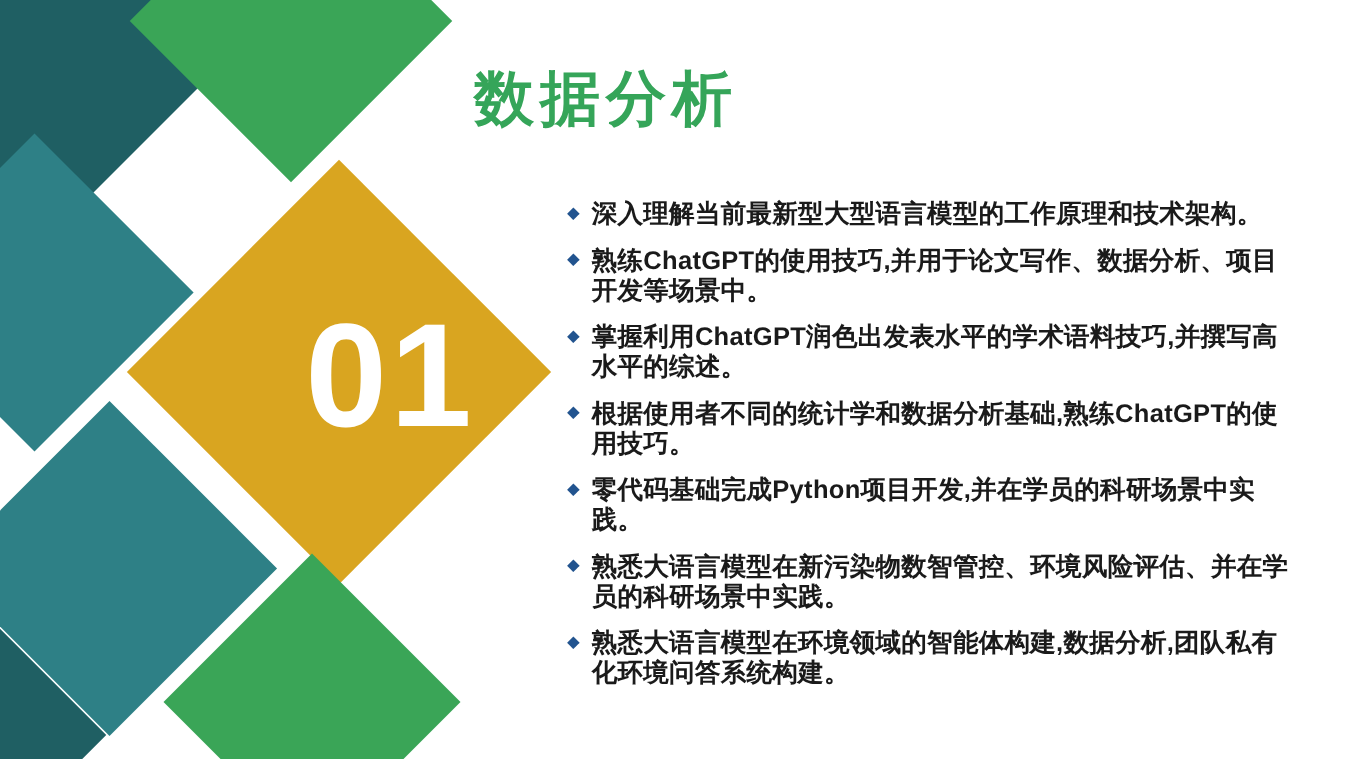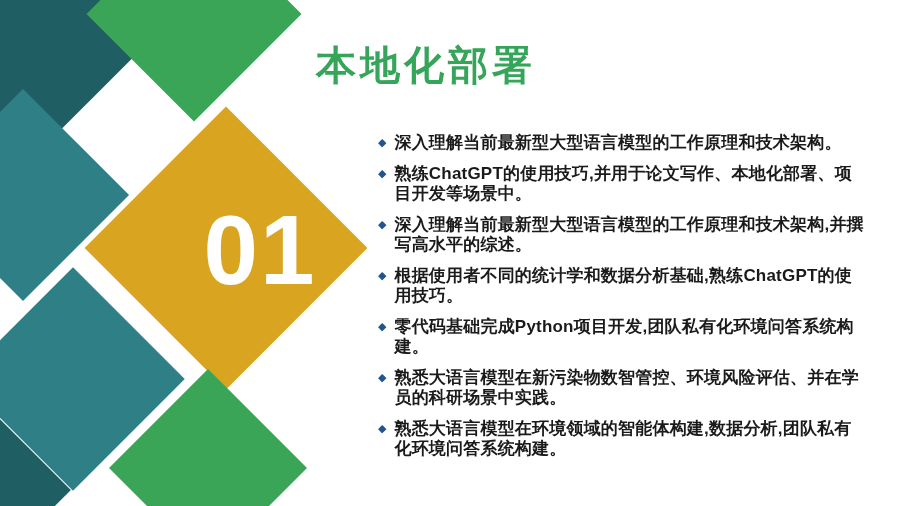--- a/index.html
+++ b/index.html
@@ -160,47 +160,47 @@
     <div class="dia dia-green-top"></div>
     <div class="dia dia-teal-mid"></div>
     <div class="dia dia-gold"></div>
     <div class="dia dia-teal-low"></div>
     <div class="dia dia-green-bot"></div>
     <div class="dia dia-teal-corner"></div>
   </div>
 
   <div class="big-number">01</div>
 
-  <div class="title">本地化部署</div>
+  <div class="title">数据分析</div>
 
   <div class="bullets">
 
     <div class="bullet-row">
       <span class="bullet-mark">◆</span>
       <span class="bullet-text">深入理解当前最新型大型语言模型的工作原理和技术架构。</span>
     </div>
 
     <div class="bullet-row">
       <span class="bullet-mark">◆</span>
-      <span class="bullet-text">熟练ChatGPT的使用技巧,并用于论文写作、本地化部署、项目开发等场景中。</span>
-    </div>
-
-    <div class="bullet-row">
-      <span class="bullet-mark">◆</span>
-      <span class="bullet-text">深入理解当前最新型大型语言模型的工作原理和技术架构,并撰写高水平的综述。</span>
+      <span class="bullet-text">熟练ChatGPT的使用技巧,并用于论文写作、数据分析、项目开发等场景中。</span>
+    </div>
+
+    <div class="bullet-row">
+      <span class="bullet-mark">◆</span>
+      <span class="bullet-text">掌握利用ChatGPT润色出发表水平的学术语料技巧,并撰写高水平的综述。</span>
     </div>
 
     <div class="bullet-row">
       <span class="bullet-mark">◆</span>
       <span class="bullet-text">根据使用者不同的统计学和数据分析基础,熟练ChatGPT的使用技巧。</span>
     </div>
 
     <div class="bullet-row">
       <span class="bullet-mark">◆</span>
-      <span class="bullet-text">零代码基础完成Python项目开发,团队私有化环境问答系统构建。</span>
+      <span class="bullet-text">零代码基础完成Python项目开发,并在学员的科研场景中实践。</span>
     </div>
 
     <div class="bullet-row">
       <span class="bullet-mark">◆</span>
       <span class="bullet-text">熟悉大语言模型在新污染物数智管控、环境风险评估、并在学员的科研场景中实践。</span>
     </div>
 
     <div class="bullet-row">
       <span class="bullet-mark">◆</span>
       <span class="bullet-text">熟悉大语言模型在环境领域的智能体构建,数据分析,团队私有化环境问答系统构建。</span>

